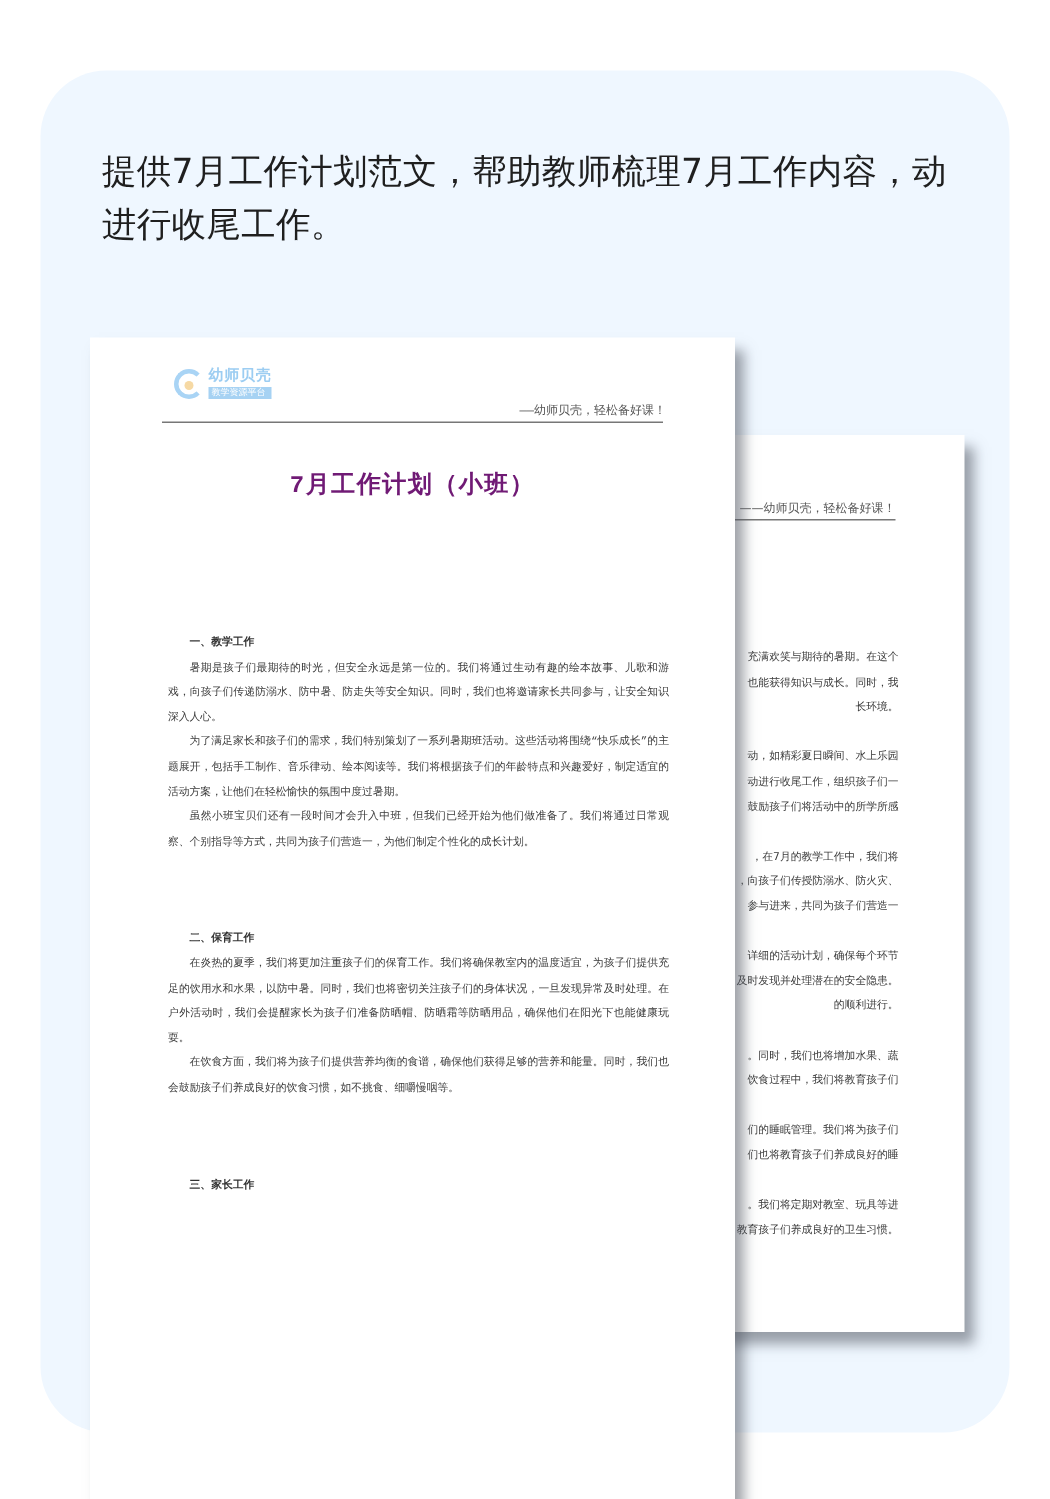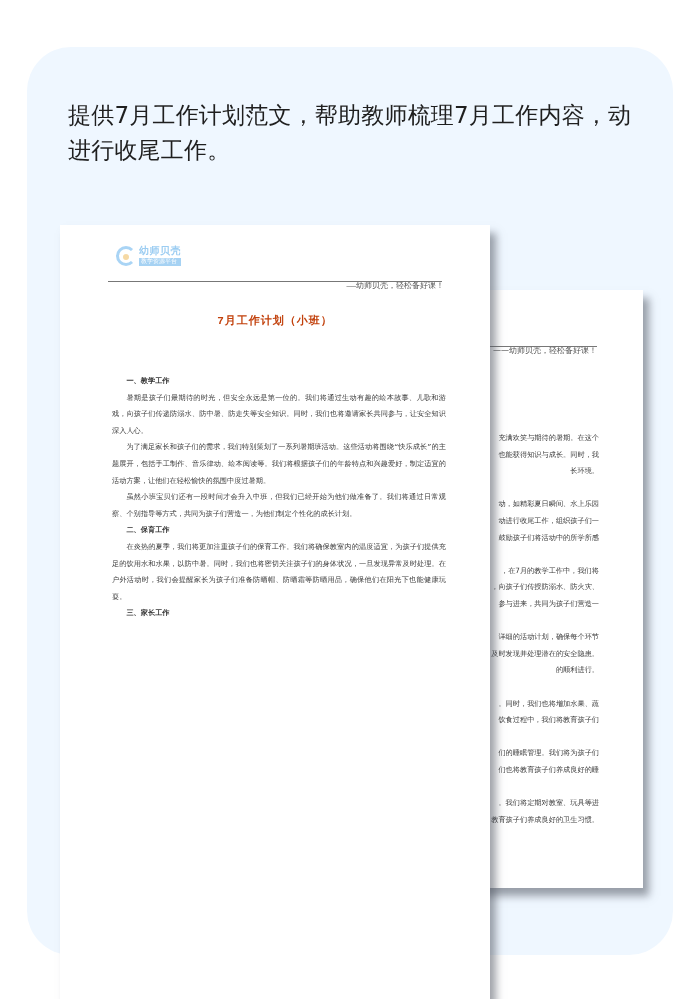--- a/index.html
+++ b/index.html
@@ -35,35 +35,35 @@
     }
     .logo-mark::after {
       content: ""; position: absolute; left: 4px; top: 5px; width: 6px; height: 6px;
       background: #f6d9a4; border-radius: 50%;
     }
     .logo-text { display: flex; flex-direction: column; line-height: 1; }
     .logo-name { font-size: 10px; color: #9ccdf2; font-weight: bold; letter-spacing: 0.5px; }
     .logo-sub { font-size: 6px; color: #ffffff; background: #a6d2f3; padding: 1px 2px; margin-top: 1px; }
 
     .doc-tagline {
-      position: absolute; right: 46px; top: 43px; font-size: 8px; color: #555; white-space: nowrap; margin-top: 12px;
+      position: absolute; right: 46px; top: 43px; font-size: 8px; color: #555; white-space: nowrap;
     }
     .doc-rule {
       position: absolute; left: 48px; right: 48px; top: 56px; height: 1px; background: #777;
     }
     .doc-title {
       position: absolute; left: 0; right: 0; top: 88px; text-align: center;
-      font-size: 11px; font-weight: bold; color: #c2410c; letter-spacing: 1px;
+      font-size: 16px; font-weight: bold; color: #701a75; letter-spacing: 1px;
     }
     .doc-body {
       position: absolute; left: 52px; right: 44px; top: 148px;
       font-size: 7.2px; line-height: 16.6px; color: #3a3a3a;
     }
     .doc-body p { text-indent: 2em; text-align: justify; }
-    .doc-body h4 { font-size: 7.2px; font-weight: bold; text-indent: 2em; color: #333; }
+    .doc-body h4 { font-size: 7.2px; font-weight: bold; text-indent: 2em; color: #333; margin-top: 48px; }
 
     
     .back .doc-tagline { right: 46px; top: 43px; }
     .back .doc-rule { left: -200px; right: 46px; top: 56px; }
     .back .doc-title { left: -330px; right: auto; width: 600px; top: 81px; text-align: center; }
     .back .doc-body { left: -180px; right: 44px; top: 140px; }
     .back .doc-body p, .back .doc-body h4 { text-align: right; text-indent: 0; white-space: nowrap; overflow: hidden; }
     .back .gap { height: 16.6px; }
   </style>
 </head>
@@ -116,15 +116,16 @@
   <div class="doc-tagline">——幼师贝壳，轻松备好课！</div>
   <div class="doc-rule"></div>
   <div class="doc-title">7月工作计划（小班）</div>
   <div class="doc-body" id="front-body">
       <h4>一、教学工作</h4>
       <p>暑期是孩子们最期待的时光，但安全永远是第一位的。我们将通过生动有趣的绘本故事、儿歌和游戏，向孩子们传递防溺水、防中暑、防走失等安全知识。同时，我们也将邀请家长共同参与，让安全知识深入人心。</p>
       <p>为了满足家长和孩子们的需求，我们特别策划了一系列暑期班活动。这些活动将围绕“快乐成长”的主题展开，包括手工制作、音乐律动、绘本阅读等。我们将根据孩子们的年龄特点和兴趣爱好，制定适宜的活动方案，让他们在轻松愉快的氛围中度过暑期。</p>
       <p>虽然小班宝贝们还有一段时间才会升入中班，但我们已经开始为他们做准备了。我们将通过日常观察、个别指导等方式，共同为孩子们营造一，为他们制定个性化的成长计划。</p>
       <h4>二、保育工作</h4>
       <p>在炎热的夏季，我们将更加注重孩子们的保育工作。我们将确保教室内的温度适宜，为孩子们提供充足的饮用水和水果，以防中暑。同时，我们也将密切关注孩子们的身体状况，一旦发现异常及时处理。在户外活动时，我们会提醒家长为孩子们准备防晒帽、防晒霜等防晒用品，确保他们在阳光下也能健康玩耍。</p>
+      <p>在饮食方面，我们将为孩子们提供营养均衡的食谱，确保他们获得足够的营养和能量。同时，我们也会鼓励孩子们养成良好的饮食习惯，如不挑食、细嚼慢咽等。</p>
       <h4>三、家长工作</h4>
     </div>
 </div>
 
 </body></html>

